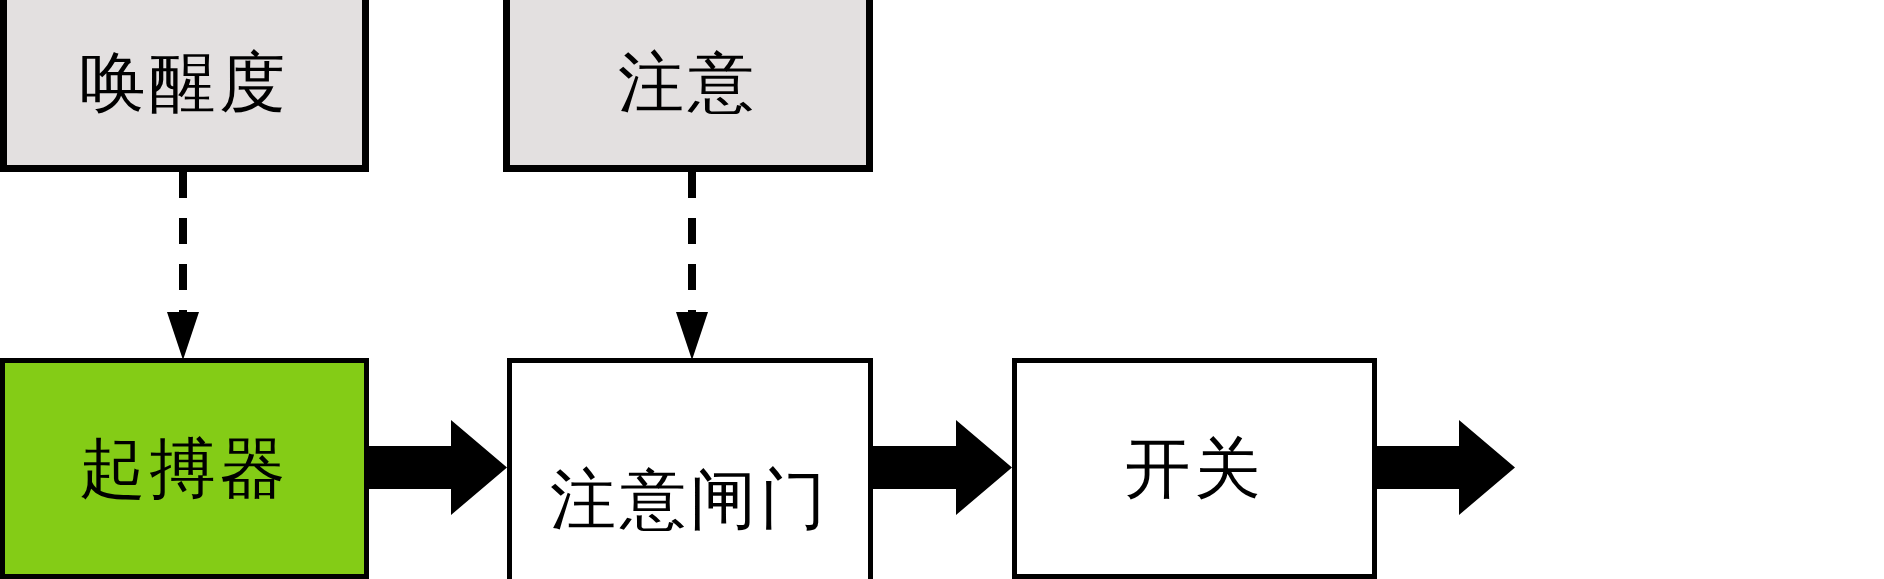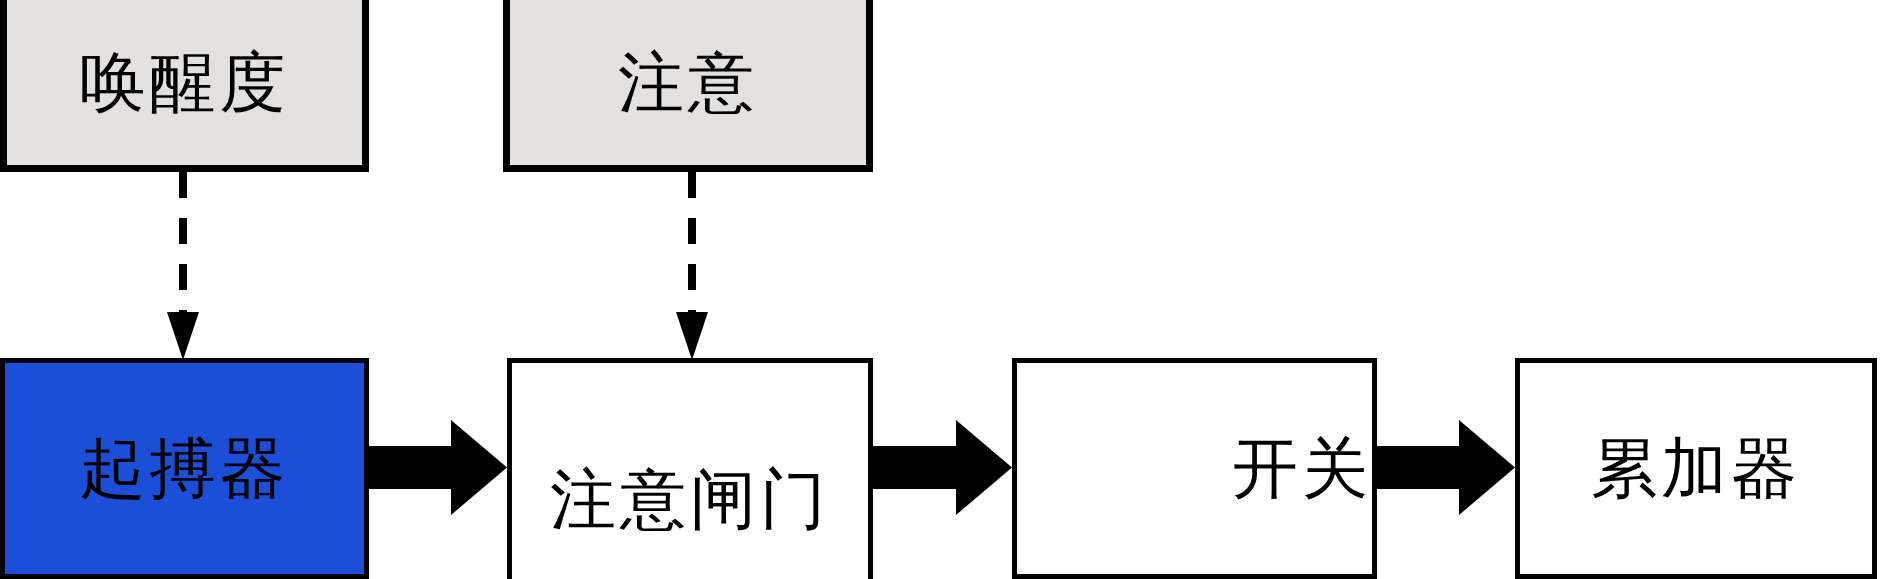--- a/index.html
+++ b/index.html
@@ -60,35 +60,32 @@
 <div id="diagram-canvas" style="width: 1884px; height: 579px; background: rgb(255, 255, 255);">
 
   <div class="node-box input-node" id="node-arousal" style="left: 0px; top: -7px; width: 369px; height: 179px; background: rgb(227, 224, 224); border-color: rgb(0, 0, 0);">
     <span class="node-label">唤醒度</span>
   </div>
 
   <div class="node-box input-node" id="node-attention" style="left: 503px; top: -7px; width: 370px; height: 179px; background: rgb(227, 224, 224); border-color: rgb(0, 0, 0);">
     <span class="node-label">注意</span>
   </div>
 
-  <div class="node-box process-node" id="node-pacemaker" style="left: 0px; top: 358px; width: 369px; height: 221px; background: #1d4ed8; border-color: rgb(0, 0, 0);">
+  <div class="node-box process-node" id="node-pacemaker" style="left: 0px; top: 358px; width: 369px; height: 221px; background: #84cc16; border-color: rgb(0, 0, 0);">
     <span class="node-label">起搏器</span>
   </div>
 
   <div class="node-box process-node" id="node-attention-gate" style="left: 507px; top: 358px; width: 366px; height: 283px; background: rgb(255, 255, 255); border-color: rgb(0, 0, 0);">
     <span class="node-label">注意闸门</span>
   </div>
 
-  <div class="node-box process-node" id="node-switch" style="left: 1012px; top: 358px; width: 365px; height: 221px; background: rgb(255, 255, 255); border-color: rgb(0, 0, 0); justify-content: flex-end;">
+  <div class="node-box process-node" id="node-switch" style="left: 1012px; top: 358px; width: 365px; height: 221px; background: rgb(255, 255, 255); border-color: rgb(0, 0, 0);">
     <span class="node-label">开关</span>
   </div>
 
-  <div class="node-box process-node" id="node-accumulator" style="left: 1515px; top: 358px; width: 362px; height: 221px; background: rgb(255, 255, 255); border-color: rgb(0, 0, 0);">
-    <span class="node-label">累加器</span>
-  </div>
 
   <div class="modulation-arrow" id="arrow-arousal-to-pacemaker" style="left: 167px; top: 172px; width: 32px; height: 188px;">
     <svg viewBox="0 0 32 188" width="32" height="188">
       <line x1="16" y1="0" x2="16" y2="150" stroke="#000000" stroke-width="8" stroke-dasharray="26,20"></line>
       <polygon points="0,140 32,140 16,188" fill="#000000"></polygon>
     </svg>
   </div>
 
   <div class="modulation-arrow" id="arrow-attention-to-gate" style="left: 676px; top: 172px; width: 32px; height: 188px;">
     <svg viewBox="0 0 32 188" width="32" height="188">

